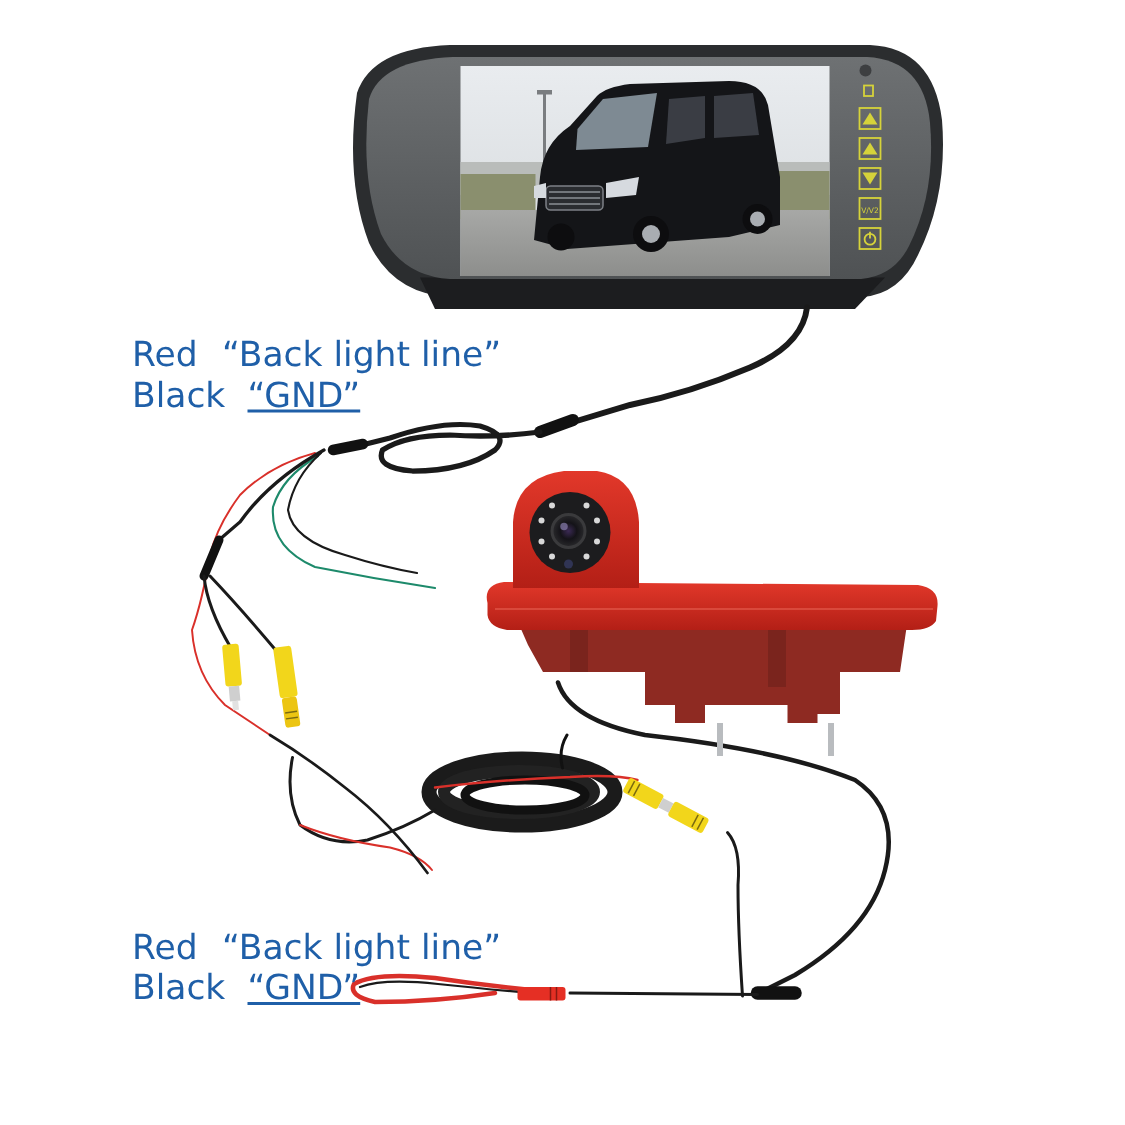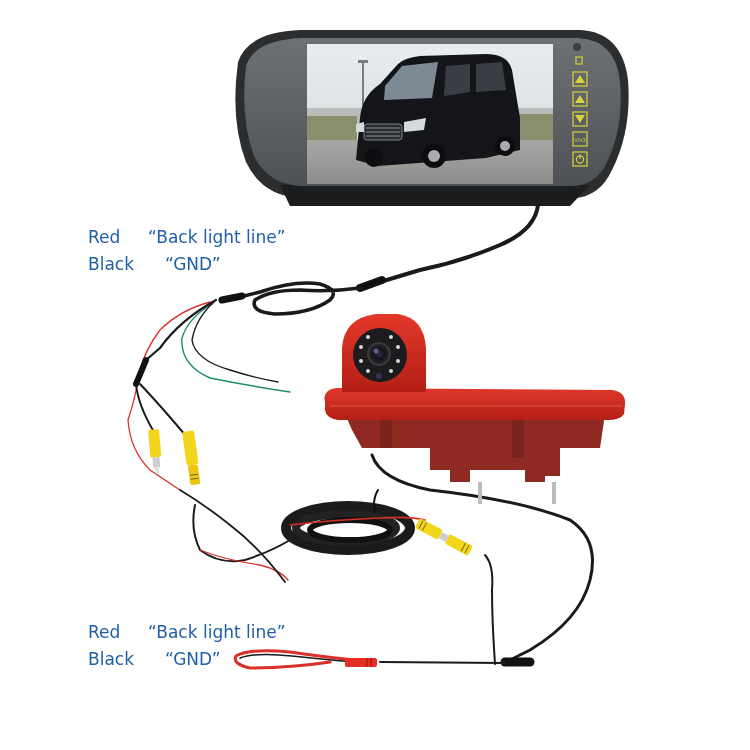--- a/index.html
+++ b/index.html
@@ -1,23 +1,23 @@
 <!DOCTYPE html>
 <html><head>
 <meta charset="utf-8">
 <style>
   html, body { margin: 0; padding: 0; background: #ffffff; }
   body { width: 750px; height: 750px; position: relative; overflow: hidden;
          font-family: "DejaVu Sans", "Liberation Sans", sans-serif; }
   .scene { position: absolute; left: 0; top: 0; width: 750px; height: 750px; }
-  .label-block { position: absolute; color: #1f5fa8; font-size: 17px; line-height: 27px; }
+  .label-block { position: absolute; color: #1f5fa8; font-size: 23px; line-height: 27px; }
   .label-row { display: flex; white-space: nowrap; }
   .label-color { width: 60px; display: inline-block; }
   .label-desc { display: inline-block; text-align: center; }
-  .label-desc.gnd { padding-left: 17px; }
+  .label-desc.gnd { padding-left: 17px; text-decoration: underline; }
   .label-top { left: 88px; top: 224px; }
   .label-bottom { left: 88px; top: 619px; }
 </style>
 </head>
 <body>
 
 <svg class="scene" viewBox="0 0 750 750" xmlns="http://www.w3.org/2000/svg">
   <defs>
     <linearGradient id="glassGrad" x1="0" y1="0" x2="0" y2="1">
       <stop offset="0" stop-color="#6e7173"></stop>

